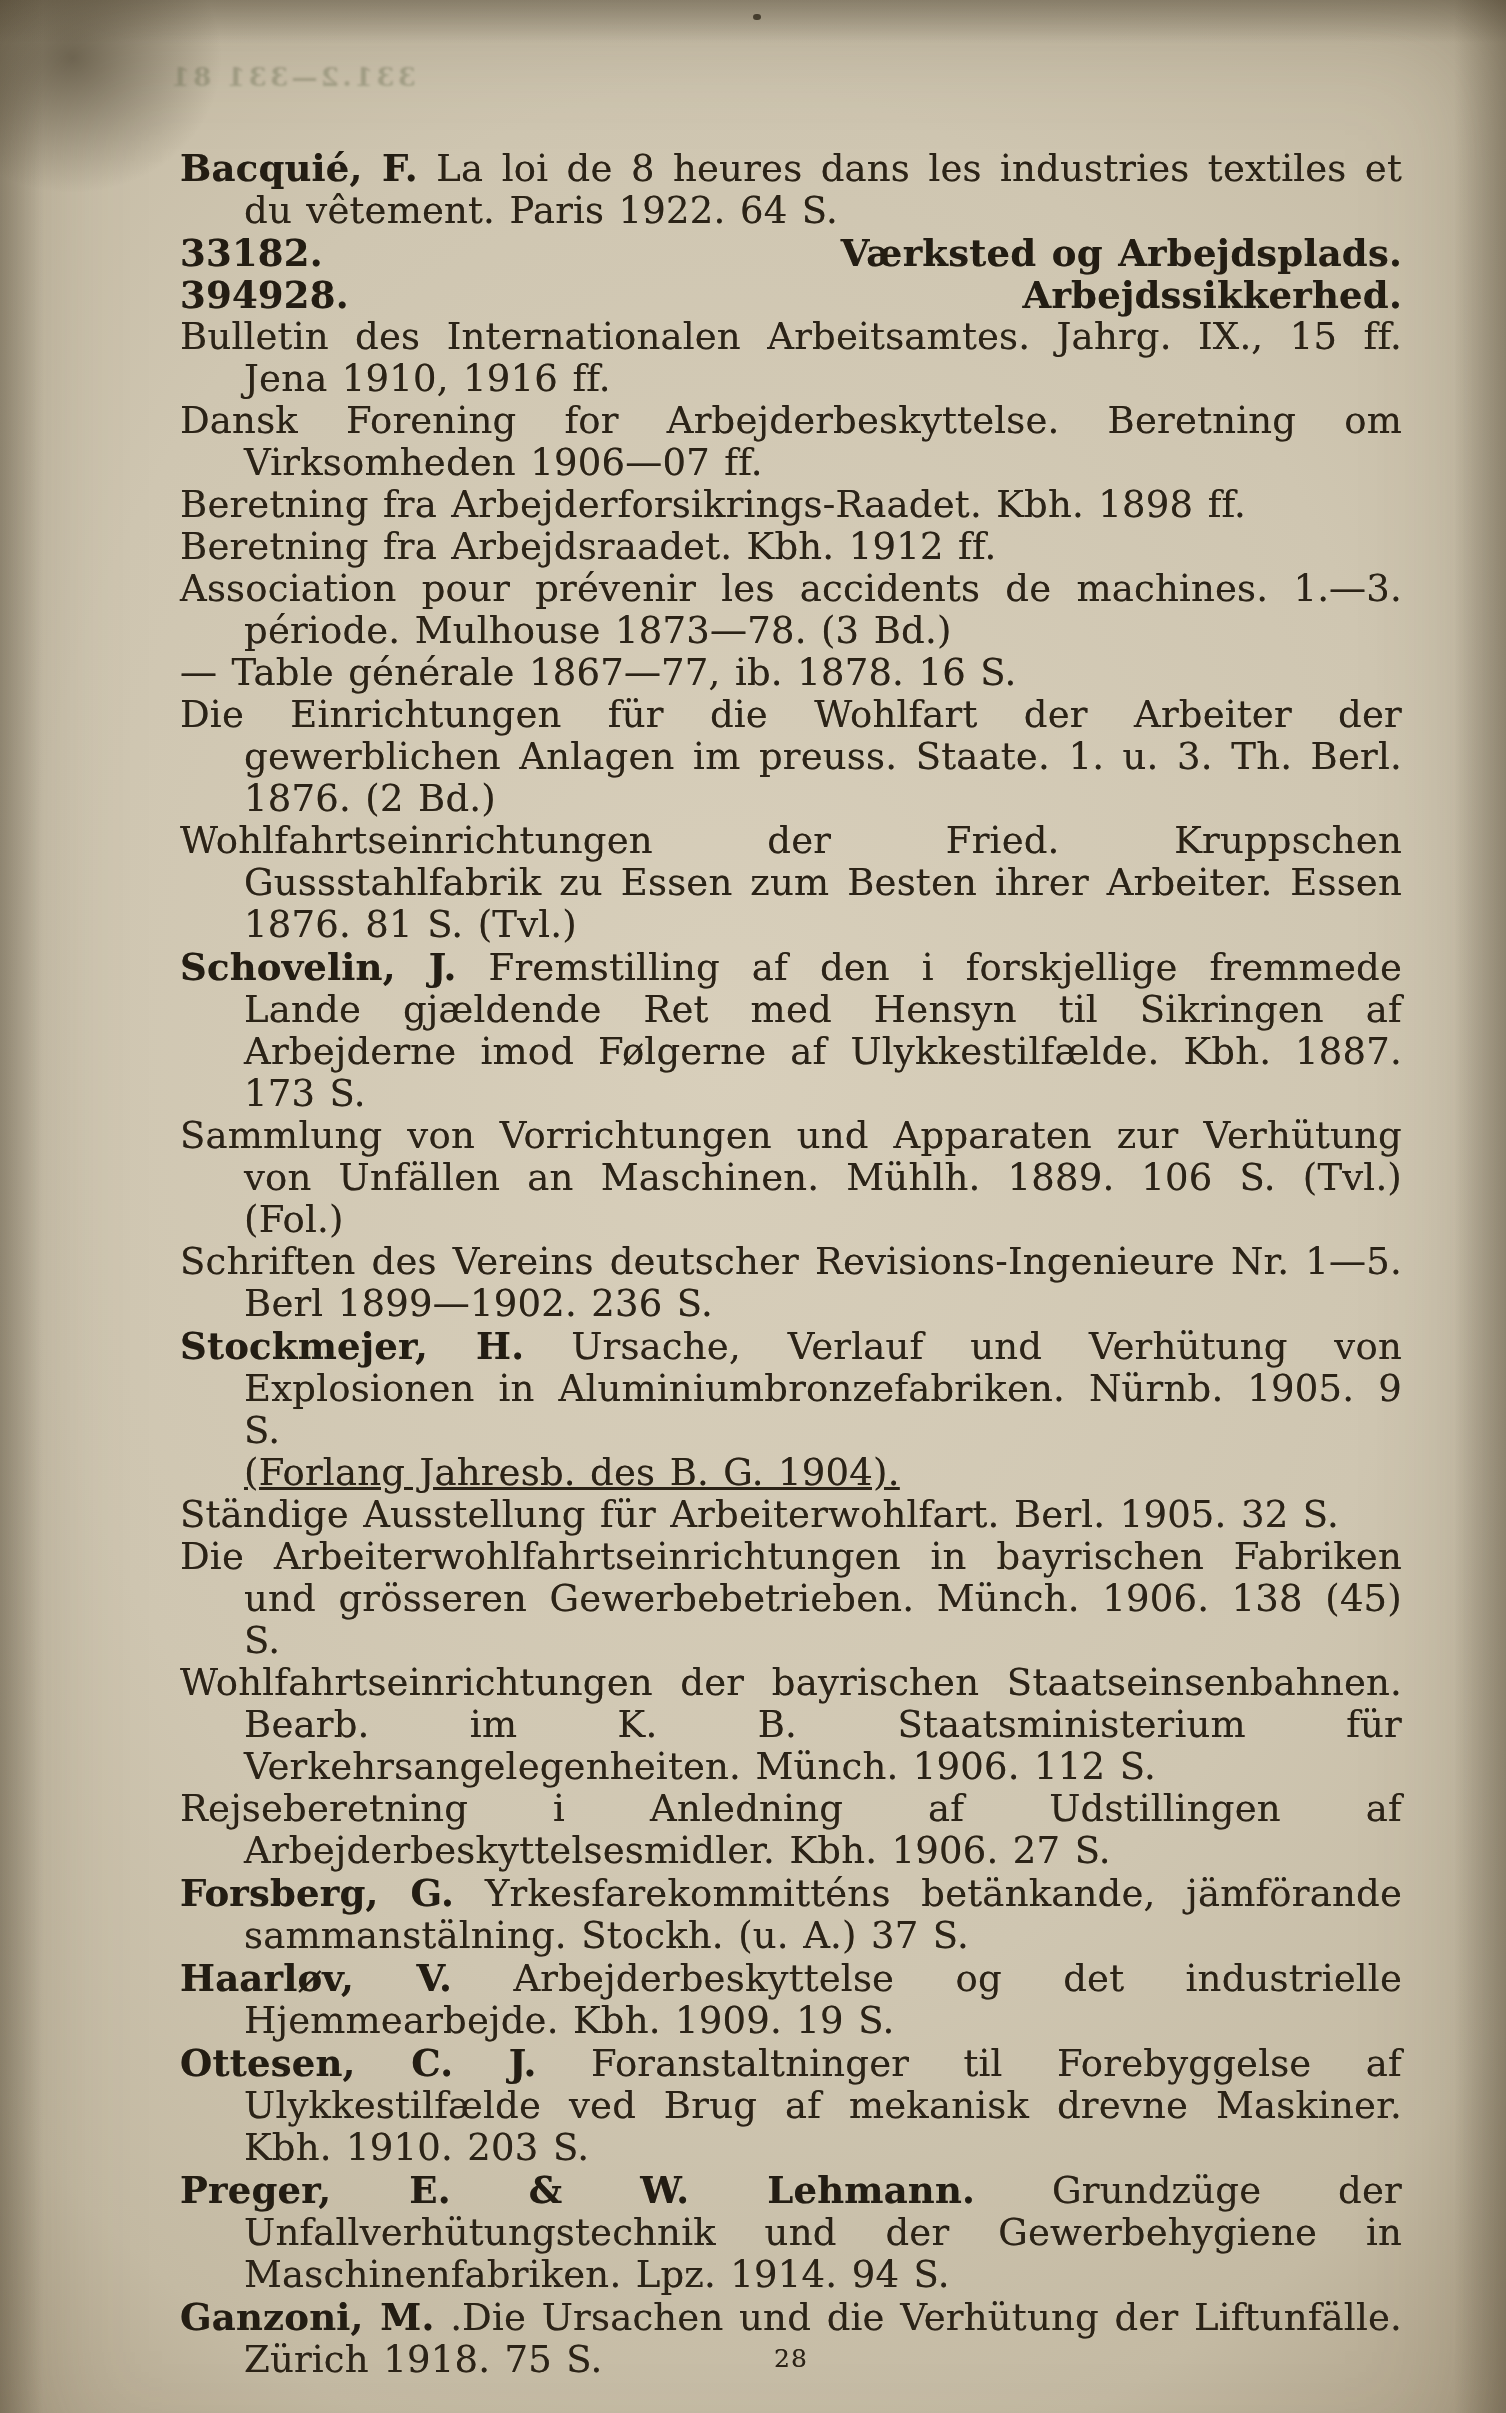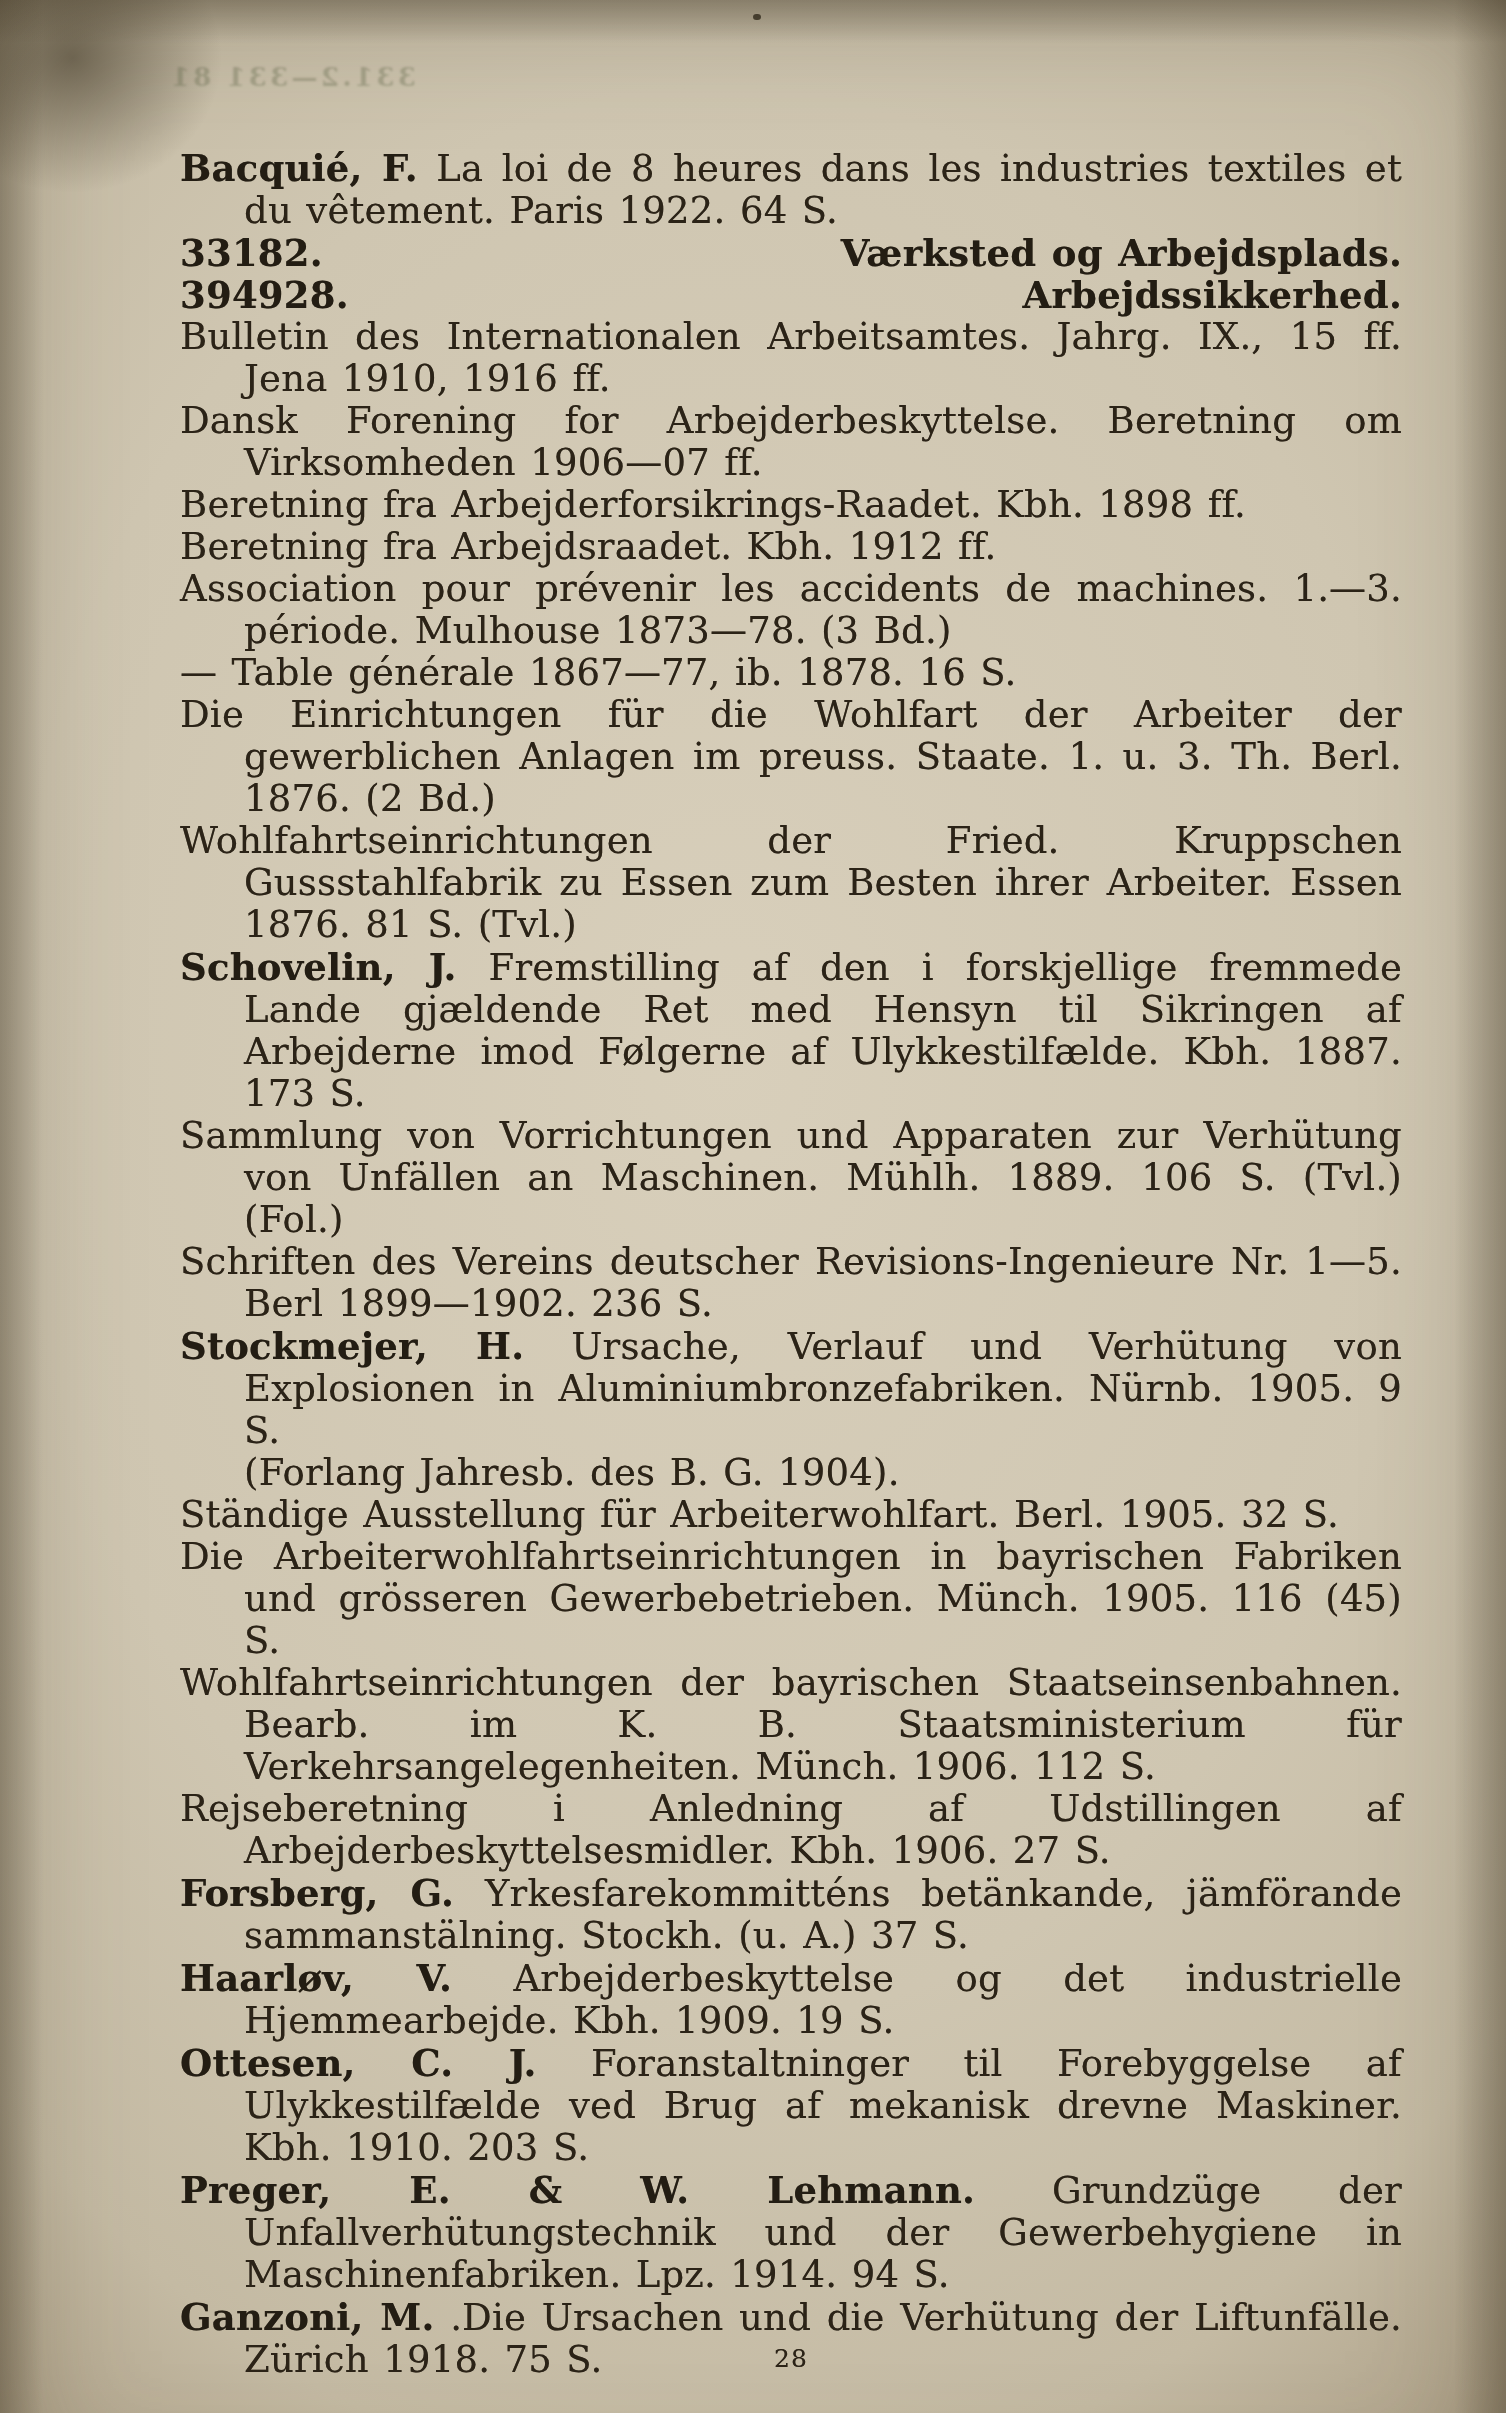--- a/index.html
+++ b/index.html
@@ -46,21 +46,21 @@
   #entries p { margin: 0; }
   .entry {
     text-align: justify; text-align-last: left;
     padding-left: 64px; text-indent: -64px;
   }
   .entry b { font-weight: 700; color: #231d13; }
   .section-row {
     display: flex; justify-content: space-between;
     font-weight: 400; color: #231d13;
   }
-  .note { display: block; text-align: right; padding-right: 62px; text-indent: 0; }
+  .note { display: block; text-align: right; padding-right: 62px; text-indent: 0; text-decoration: underline; }
 
   .page-number {
     position: absolute; top: 2344px; left: 180px; width: 1222px;
     text-align: center; font-size: 25px; letter-spacing: 1px;
     text-shadow: 0 0 0.5px rgba(43,35,23,.55);
   }
 </style>
 </head>
 <body>
 
@@ -90,21 +90,21 @@
       <p class="entry"><span>Beretning fra Arbejdsraadet. Kbh. 1912 ff.</span></p>
       <p class="entry"><span>Association pour prévenir les accidents de machines. 1.—3. période. Mulhouse 1873—78. (3 Bd.)</span></p>
       <p class="entry"><span>— Table générale 1867—77, ib. 1878. 16 S.</span></p>
       <p class="entry"><span>Die Einrichtungen für die Wohlfart der Arbeiter der gewerblichen Anlagen im preuss. Staate. 1. u. 3. Th. Berl. 1876. (2 Bd.)</span></p>
       <p class="entry"><span>Wohlfahrtseinrichtungen der Fried. Kruppschen Gussstahlfabrik zu Essen zum Besten ihrer Arbeiter. Essen 1876. 81 S. (Tvl.)</span></p>
       <p class="entry"><b>Schovelin, J.</b> <span>Fremstilling af den i forskjellige fremmede Lande gjældende Ret med Hensyn til Sikringen af Arbejderne imod Følgerne af Ulykkestilfælde. Kbh. 1887. 173 S.</span></p>
       <p class="entry"><span>Sammlung von Vorrichtungen und Apparaten zur Verhütung von Unfällen an Maschinen. Mühlh. 1889. 106 S. (Tvl.) (Fol.)</span></p>
       <p class="entry"><span>Schriften des Vereins deutscher Revisions-Ingenieure Nr. 1—5. Berl 1899—1902. 236 S.</span></p>
       <p class="entry"><b>Stockmejer, H.</b> <span>Ursache, Verlauf und Verhütung von Explosionen in Aluminiumbronzefabriken. Nürnb. 1905. 9 S.</span><span class="note">(Forlang Jahresb. des B. G. 1904).</span></p>
       <p class="entry"><span>Ständige Ausstellung für Arbeiterwohlfart. Berl. 1905. 32 S.</span></p>
-      <p class="entry"><span>Die Arbeiterwohlfahrtseinrichtungen in bayrischen Fabriken und grösseren Gewerbebetrieben. Münch. 1905. 116 (45) S.</span></p>
+      <p class="entry"><span>Die Arbeiterwohlfahrtseinrichtungen in bayrischen Fabriken und grösseren Gewerbebetrieben. Münch. 1906. 138 (45) S.</span></p>
       <p class="entry"><span>Wohlfahrtseinrichtungen der bayrischen Staatseinsenbahnen. Bearb. im K. B. Staatsministerium für Verkehrsangelegenheiten. Münch. 1906. 112 S.</span></p>
       <p class="entry"><span>Rejseberetning i Anledning af Udstillingen af Arbejderbeskyttelsesmidler. Kbh. 1906. 27 S.</span></p>
       <p class="entry"><b>Forsberg, G.</b> <span>Yrkesfarekommitténs betänkande, jämförande sammanstälning. Stockh. (u. A.) 37 S.</span></p>
       <p class="entry"><b>Haarløv, V.</b> <span>Arbejderbeskyttelse og det industrielle Hjemmearbejde. Kbh. 1909. 19 S.</span></p>
       <p class="entry"><b>Ottesen, C. J.</b> <span>Foranstaltninger til Forebyggelse af Ulykkestilfælde ved Brug af mekanisk drevne Maskiner. Kbh. 1910. 203 S.</span></p>
       <p class="entry"><b>Preger, E. &amp; W. Lehmann.</b> <span>Grundzüge der Unfallverhütungstechnik und der Gewerbehygiene in Maschinenfabriken. Lpz. 1914. 94 S.</span></p>
       <p class="entry"><b>Ganzoni, M.</b> <span>.Die Ursachen und die Verhütung der Liftunfälle. Zürich 1918. 75 S.</span></p>
     </main>
 
   <div class="page-number">28</div>

